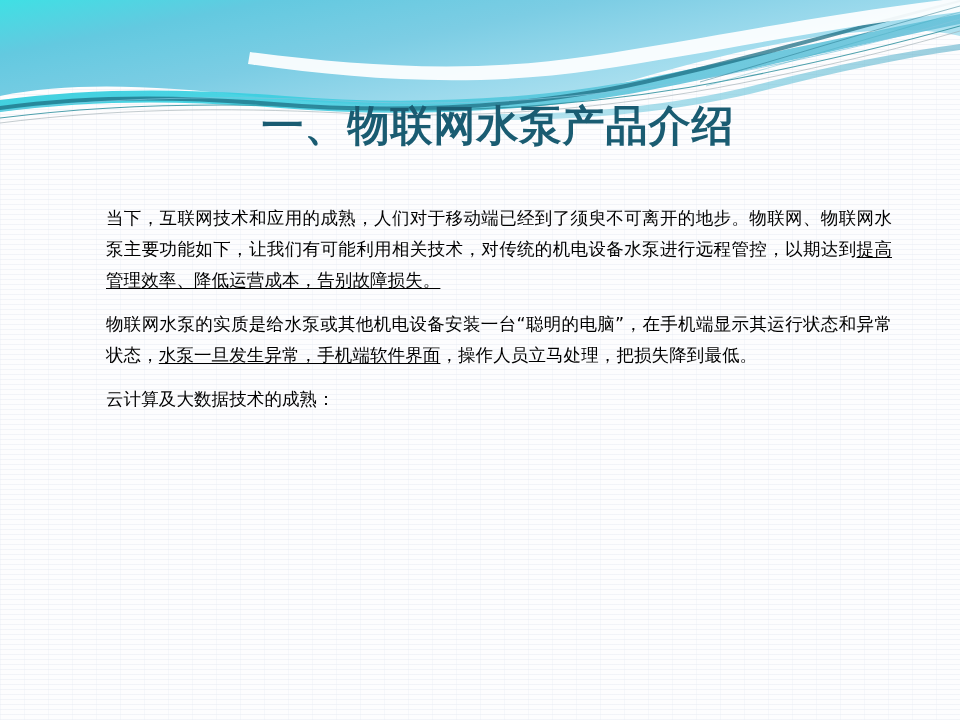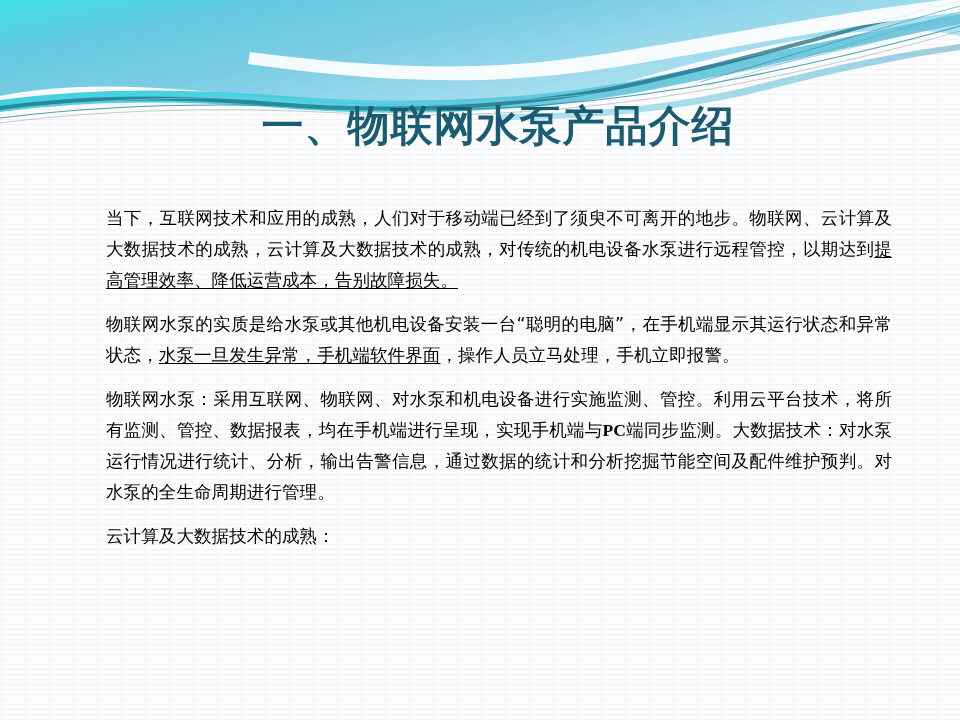--- a/index.html
+++ b/index.html
@@ -168,24 +168,23 @@
     <path d="M960,6 C 880,28 790,56 700,82" fill="none" stroke="#1d6f84" stroke-width="0.8" opacity="0.6"></path>
     <path d="M960,12 C 884,34 796,60 706,86" fill="none" stroke="#3aa3b6" stroke-width="0.7" opacity="0.5"></path>
   </svg>
 
   <div id="content">
 
     <div id="title">一、物联网水泵产品介绍</div>
 
     <div id="body-text">
 
-      <p class="para"><span>当下，互联网技术和应用的成熟，人们对于移动端已经到了须臾不可离开的地步。物联网、云计算及大数据技术的成熟，云计算及大数据技术的成熟，对传统的机电设备水泵进行远程管控，以期达到</span><span class="u">提高管理效率、降低运营成本，告别故障损失。</span></p>
+      <p class="para"><span>当下，互联网技术和应用的成熟，人们对于移动端已经到了须臾不可离开的地步。物联网、物联网水泵主要功能如下，让我们有可能利用相关技术，对传统的机电设备水泵进行远程管控，以期达到</span><span class="u">提高管理效率、降低运营成本，告别故障损失。</span></p>
 
 
-      <p class="para"><span>物联网水泵的实质是给水泵或其他机电设备安装一台“聪明的电脑”，在手机端显示其运行状态和异常状态，</span><span class="u">水泵一旦发生异常，手机端软件界面</span><span>，操作人员立马处理，手机立即报警。</span></p>
+      <p class="para"><span>物联网水泵的实质是给水泵或其他机电设备安装一台“聪明的电脑”，在手机端显示其运行状态和异常状态，</span><span class="u">水泵一旦发生异常，手机端软件界面</span><span>，操作人员立马处理，把损失降到最低。</span></p>
 
-      <p class="para"><span>物联网水泵：采用互联网、物联网、对水泵和机电设备进行实施监测、管控。利用云平台技术，将所有监测、管控、数据报表，均在手机端进行呈现，实现手机端与</span><span class="lat">PC</span><span>端同步监测。大数据技术：对水泵运行情况进行统计、分析，输出告警信息，通过数据的统计和分析挖掘节能空间及配件维护预判。对水泵的全生命周期进行管理。</span></p>
 
       <p class="para"><span>云计算及大数据技术的成熟：</span></p>
 
     </div>
   </div>
 </div>
 
 </body></html>

